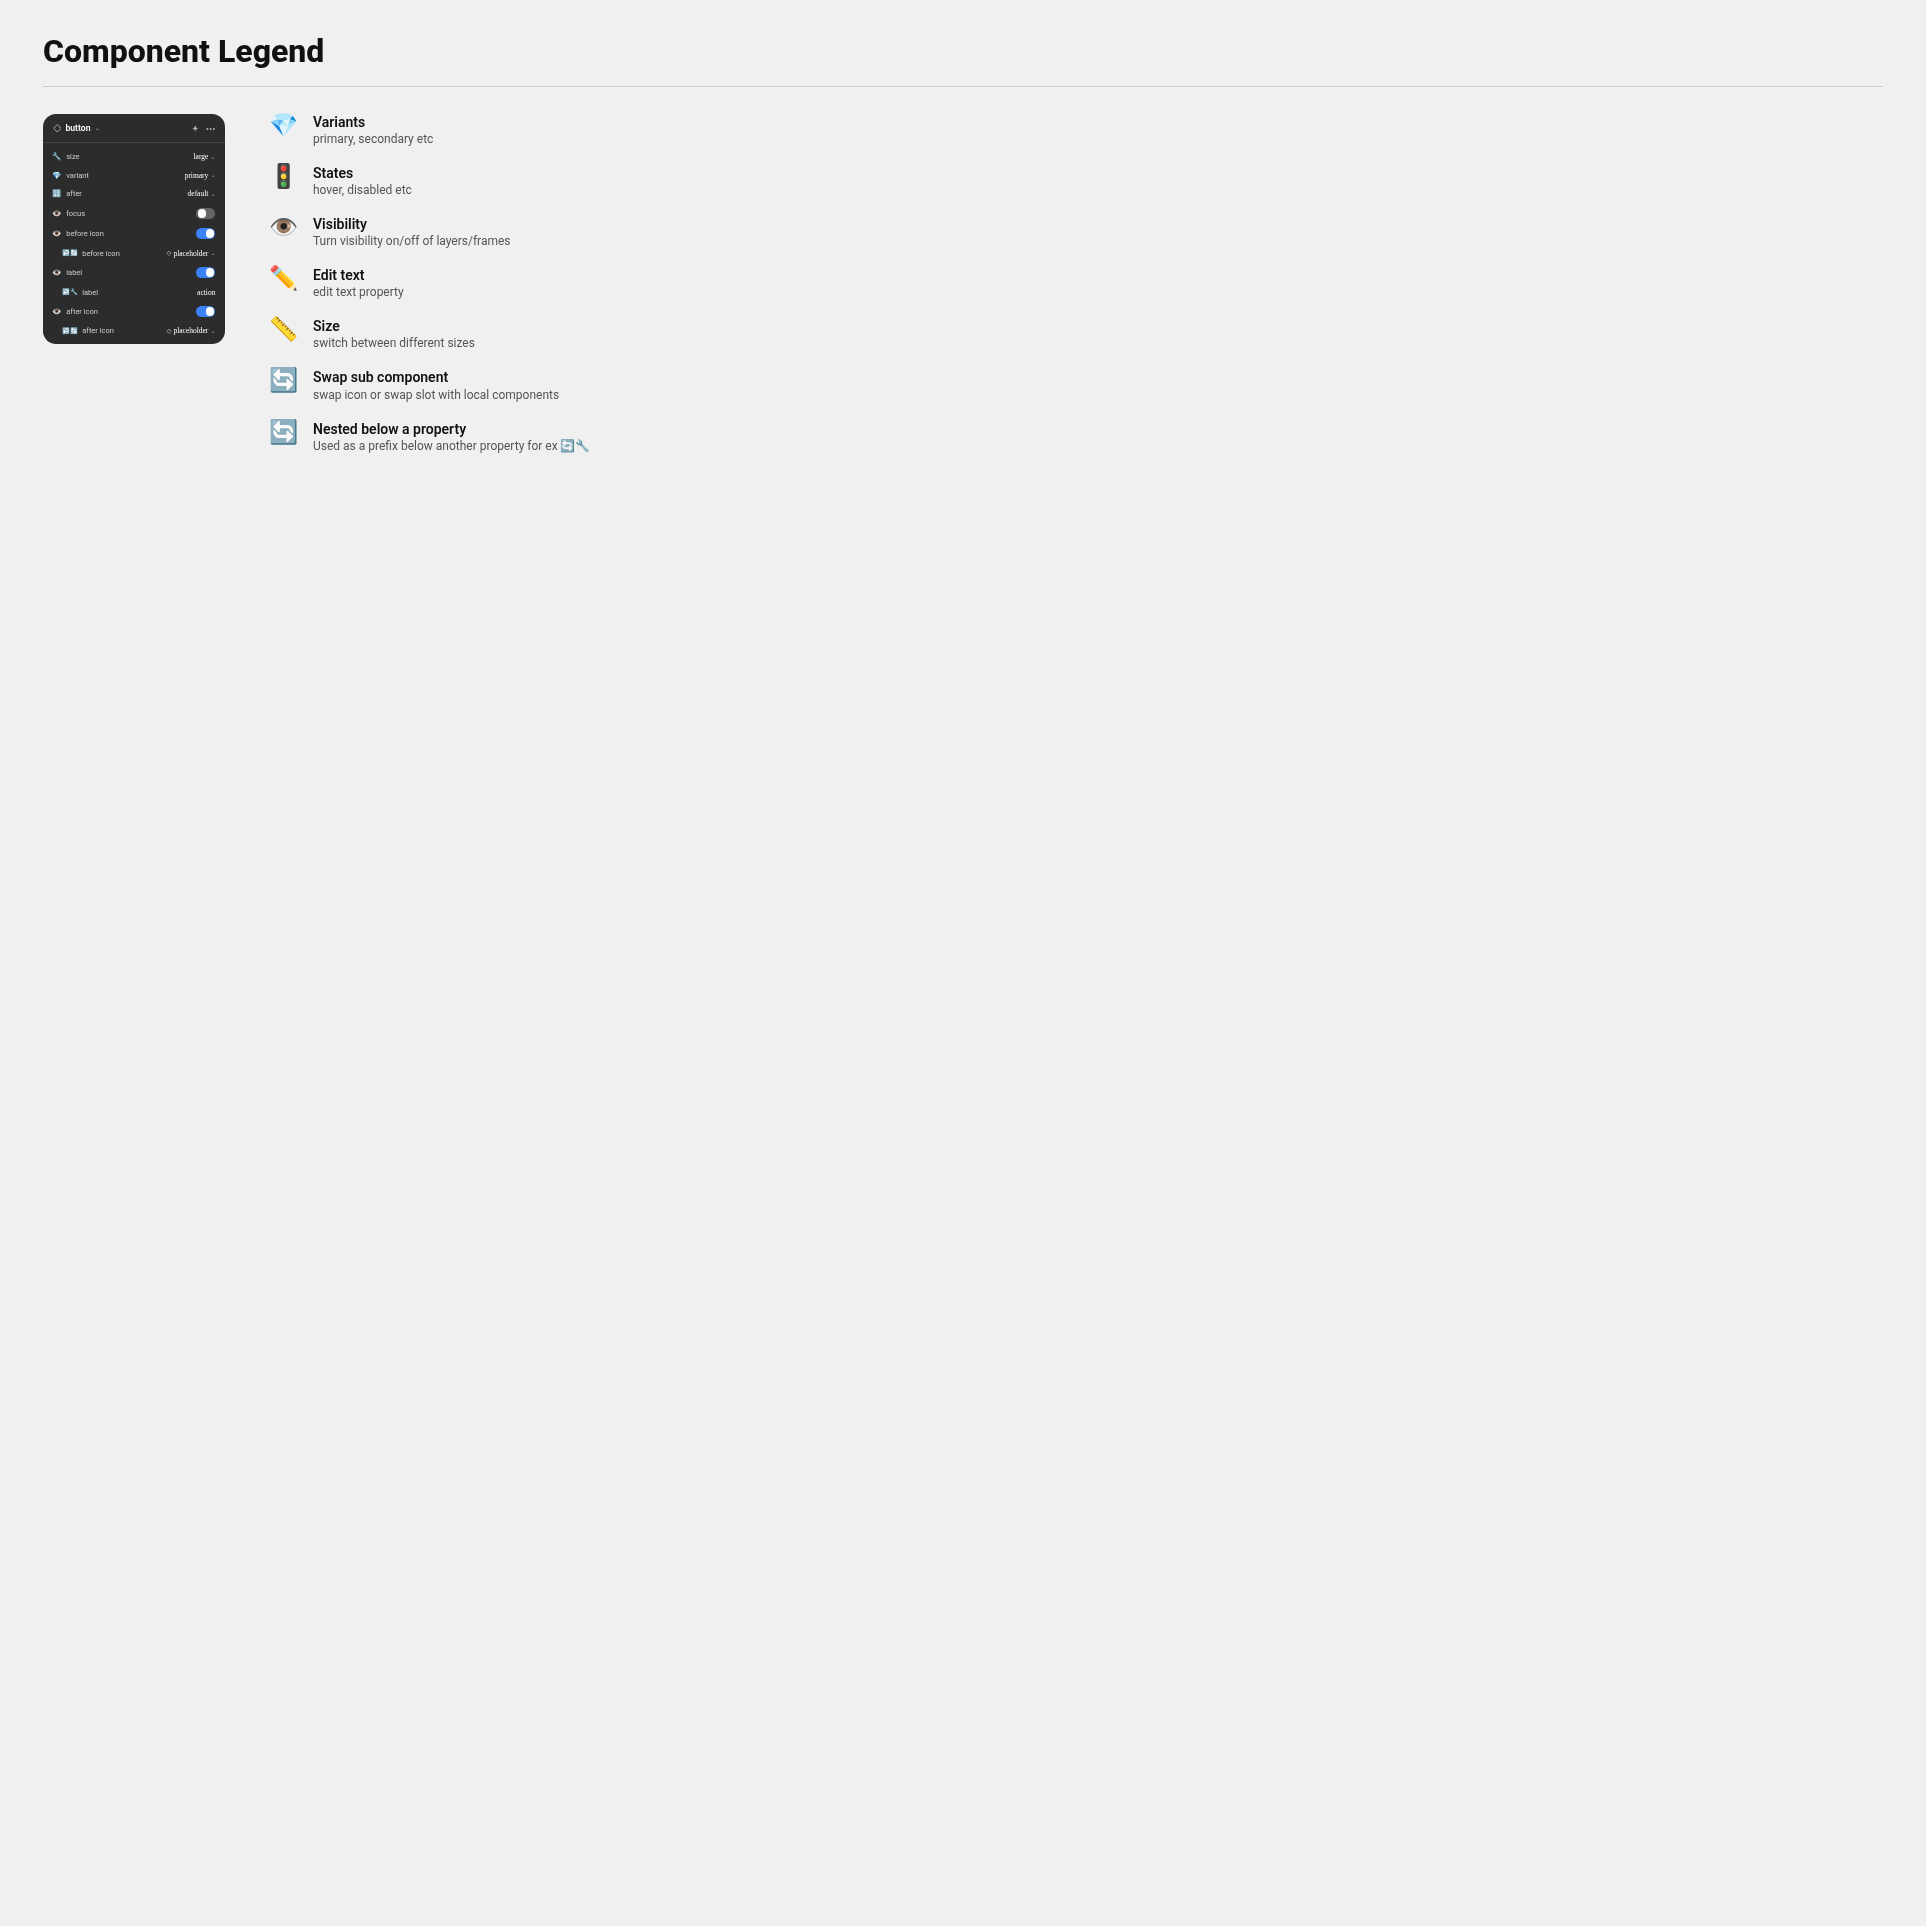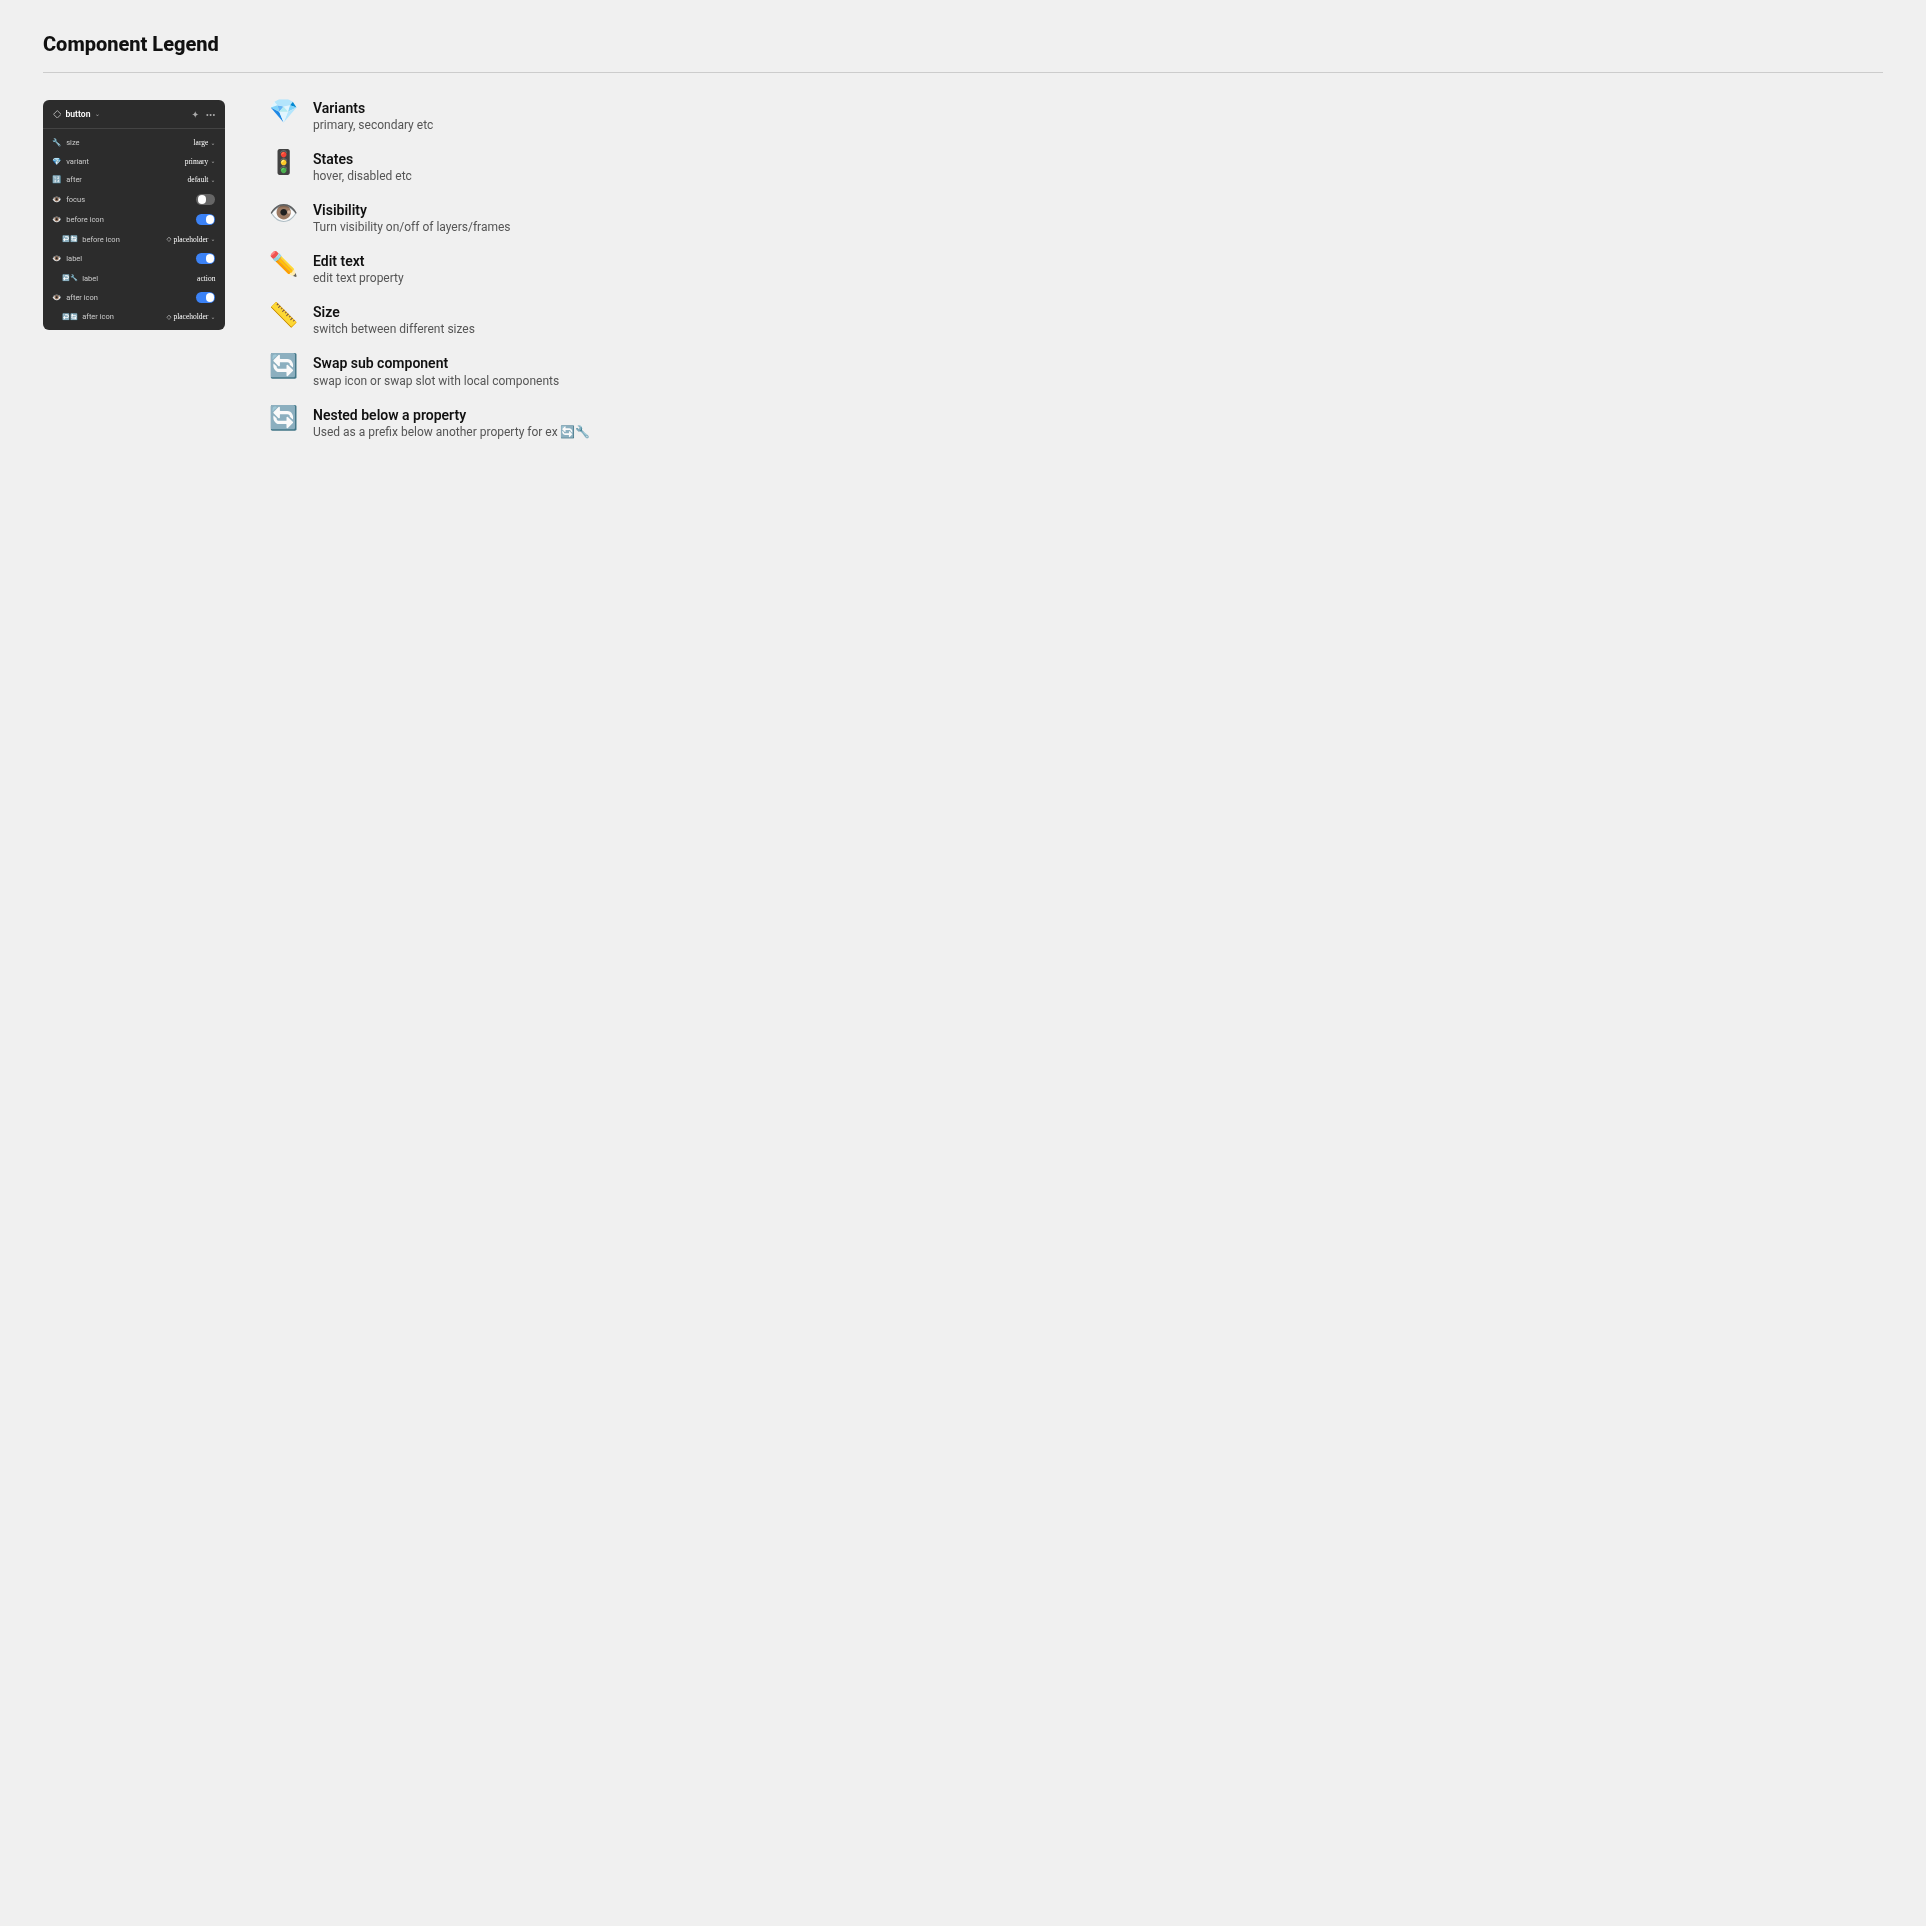--- a/index.html
+++ b/index.html
@@ -6,21 +6,21 @@
     body {
       background: #f0f0f0;
       font-family: -apple-system, BlinkMacSystemFont, 'Segoe UI', Roboto, sans-serif;
       min-height: 100vh;
       padding: 32px 43px;
     }
     .page-header {
       margin-bottom: 16px;
     }
     .page-title {
-      font-size: 20px;
+      font-size: 32px;
       font-weight: 800;
       color: #111;
       margin-bottom: 6.4px;
     }
     .page-subtitle {
       font-size: 9.6px;
       color: #555;
     }
     .divider {
       border: none;
@@ -28,21 +28,21 @@
       margin: 16px 0 27px 0;
     }
     .content-area {
       display: flex;
       gap: 43px;
       align-items: flex-start;
     }
     
     .figma-panel {
       background: #2c2c2c;
-      border-radius: 6px;
+      border-radius: 13px;
       width: 182px;
       min-width: 182px;
       padding: 0;
       overflow: hidden;
       color: #fff;
     }
     .panel-header {
       display: flex;
       align-items: center;
       justify-content: space-between;

